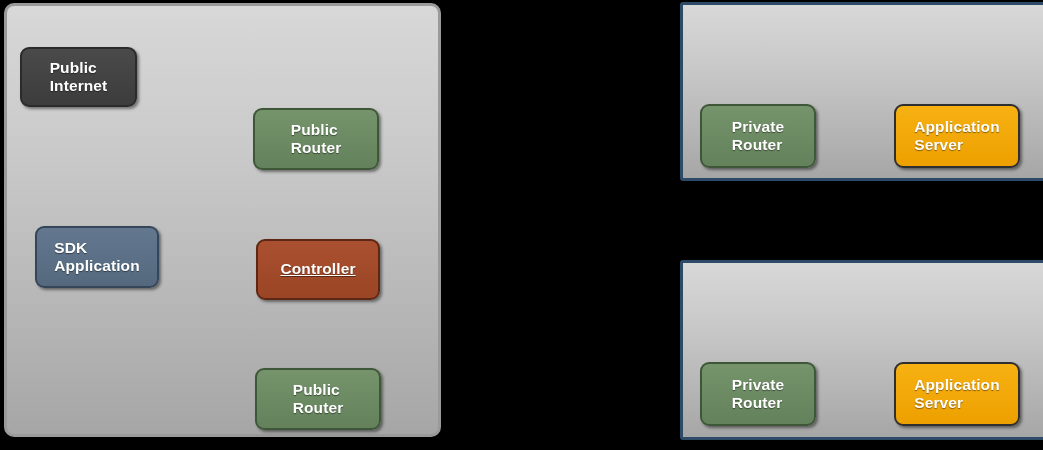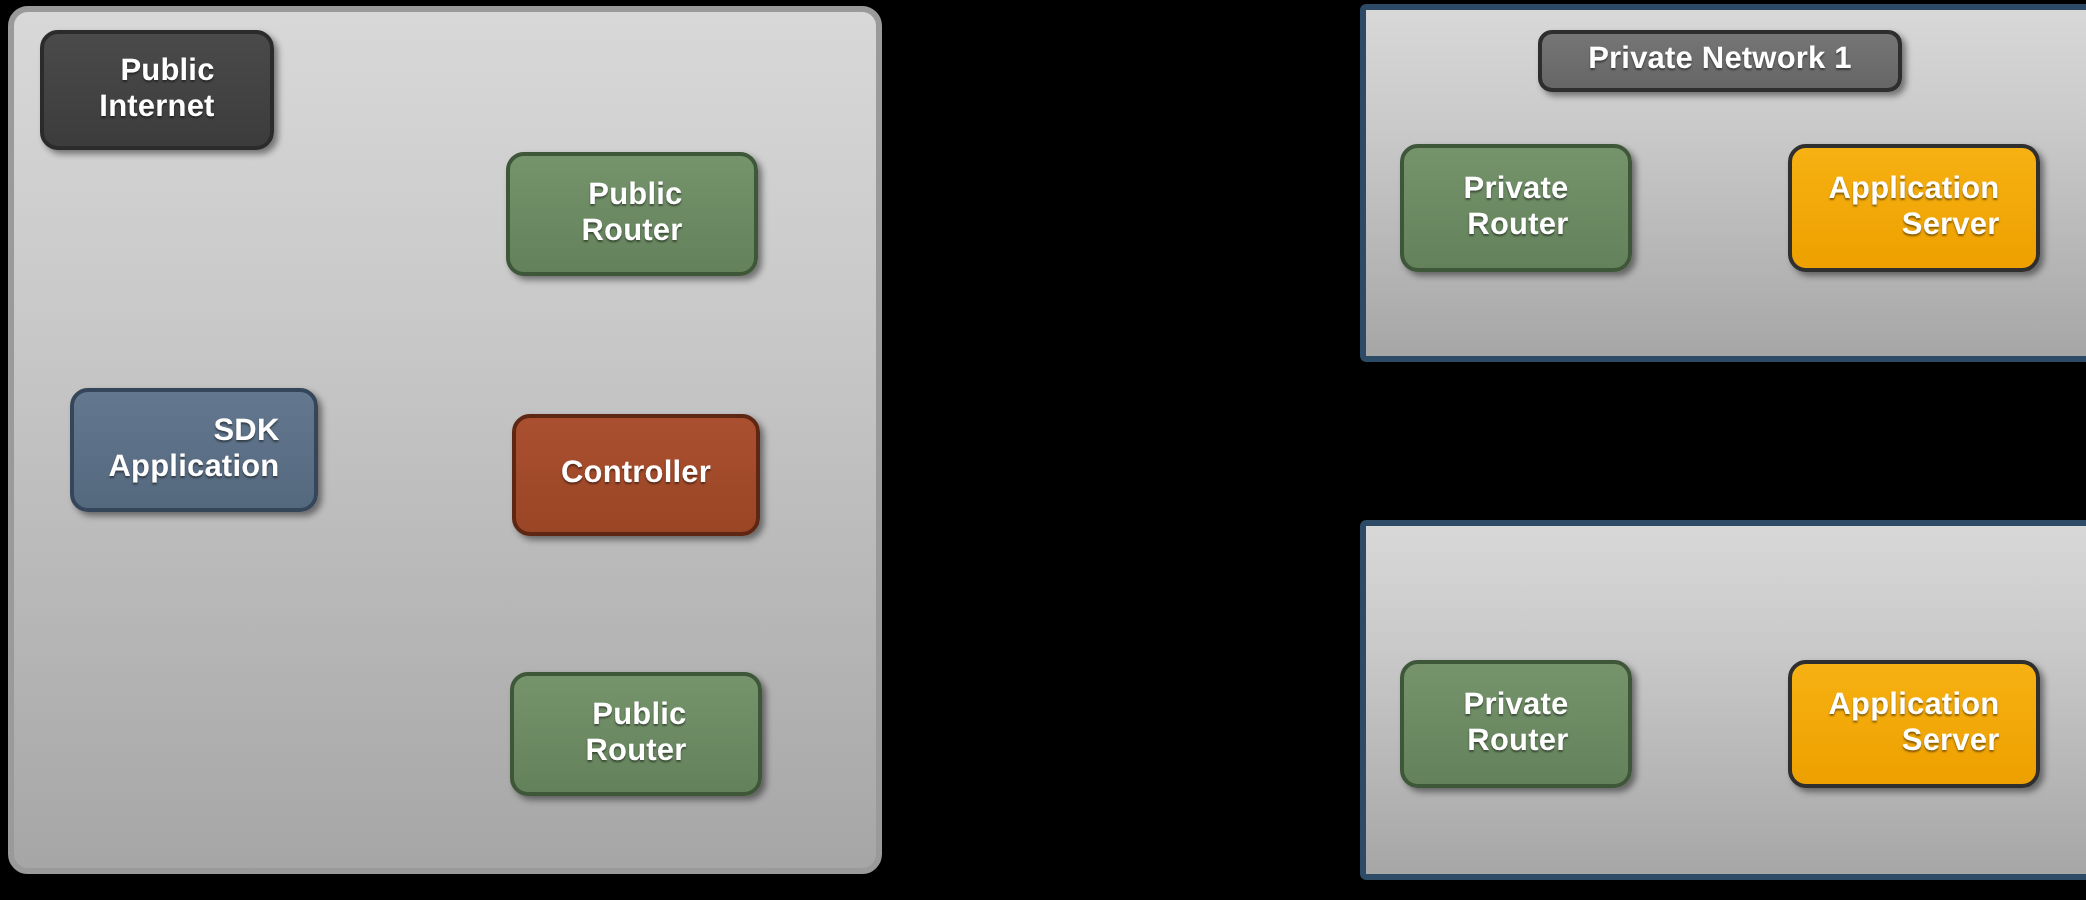--- a/index.html
+++ b/index.html
@@ -53,31 +53,32 @@
     height: 180px;
   }
 
   
   .node {
     position: absolute;
     box-sizing: border-box;
     display: flex;
     align-items: center;
     justify-content: center;
-    text-align: right;
+    text-align: left;
     border-radius: 9px;
     color: #ffffff;
     font-weight: bold;
     font-size: 15.5px;
     line-height: 1.18;
     letter-spacing: 0.1px;
     text-shadow: 0 1px 1px rgba(0,0,0,0.45);
     box-shadow: 2px 2px 3px rgba(0,0,0,0.45);
     white-space: pre-line;
     user-select: none;
+    margin-top: 32px;
   }
 
   .node-dark {
     background: linear-gradient(to bottom, #4a4a4a 0%, #3c3c3c 100%);
     border: 2.5px solid #2b2b2b;
   }
 
   .node-green {
     background: linear-gradient(to bottom, #75946c 0%, #63815a 100%);
     border: 2.5px solid #3f5739;
@@ -102,21 +103,21 @@
     background: linear-gradient(to bottom, #757575 0%, #666666 100%);
     border: 2.5px solid #2e2e2e;
     border-radius: 7px;
     font-size: 15.5px;
   }
 
   
   .n-public-internet { left: 13px;  top: 9px;   width: 117px; height: 60px; }
   .n-public-router-1 { left: 246px; top: 70px;  width: 126px; height: 62px; }
   .n-sdk-app         { left: 28px;  top: 188px; width: 124px; height: 62px; }
-  .n-controller      { left: 249px; top: 201px; width: 124px; height: 61px; }
+  .n-controller      { left: 249px; top: 201px; width: 124px; height: 61px; text-decoration: underline; }
   .n-public-router-2 { left: 248px; top: 330px; width: 126px; height: 62px; }
 
   
   .n-net-title   { left: 86px;  top: 10px; width: 182px; height: 31px; }
   .n-priv-router { left: 17px;  top: 67px; width: 116px; height: 64px; }
   .n-app-server  { left: 211px; top: 67px; width: 126px; height: 64px; }
 </style>
 </head>
 <body>
 
@@ -134,21 +135,20 @@
 Application</div>
 
     <div class="node node-rust n-controller">Controller</div>
 
     <div class="node node-green n-public-router-2">Public
 Router</div>
   </div>
 
   <div class="panel panel-private">
 
-    <div class="node node-label n-net-title">Private Network 1</div>
 
     <div class="node node-green n-priv-router">Private
 Router</div>
 
     <div class="node node-orange n-app-server">Application
 Server</div>
   </div>
 
   <div class="panel panel-private panel-private-2">
 

